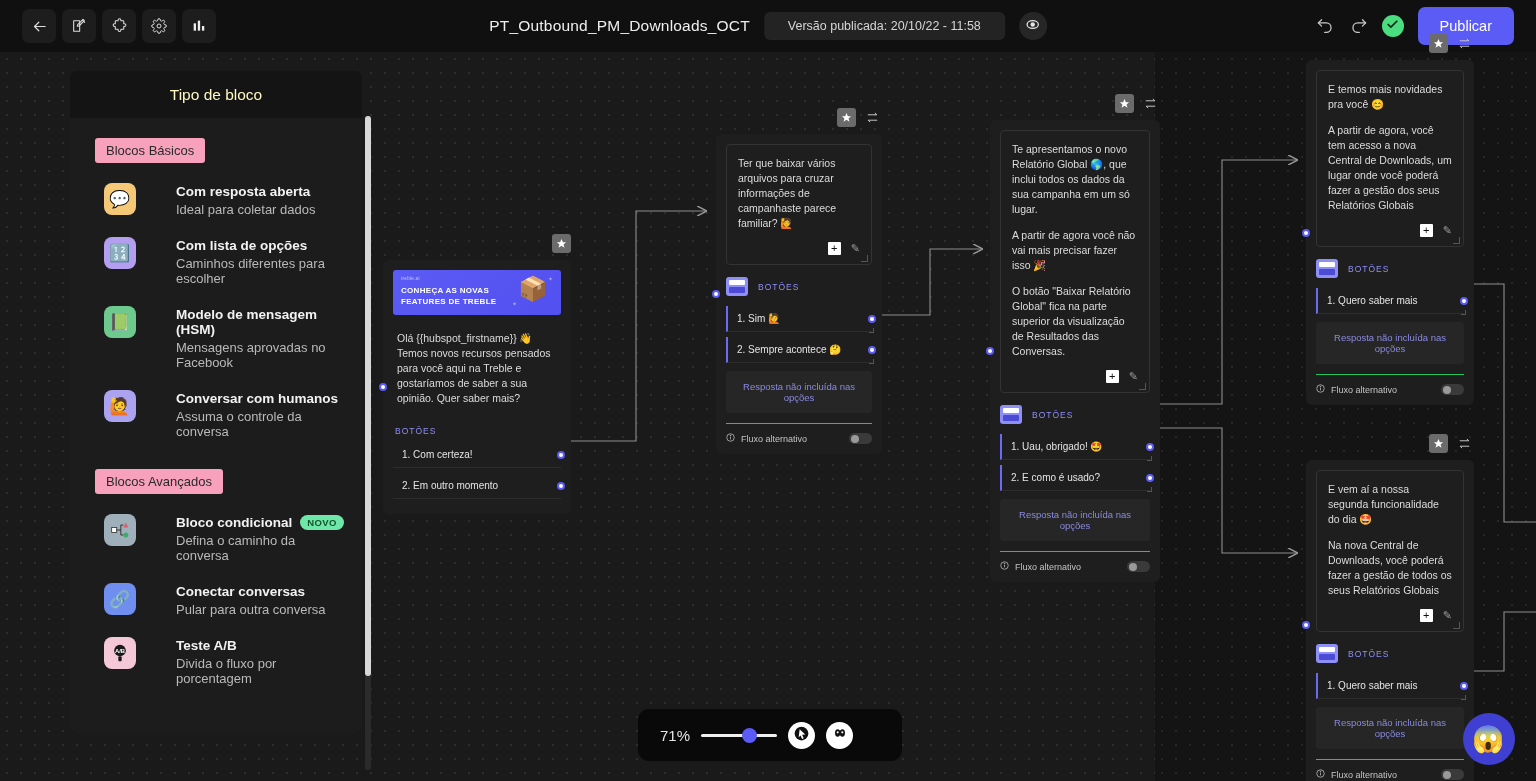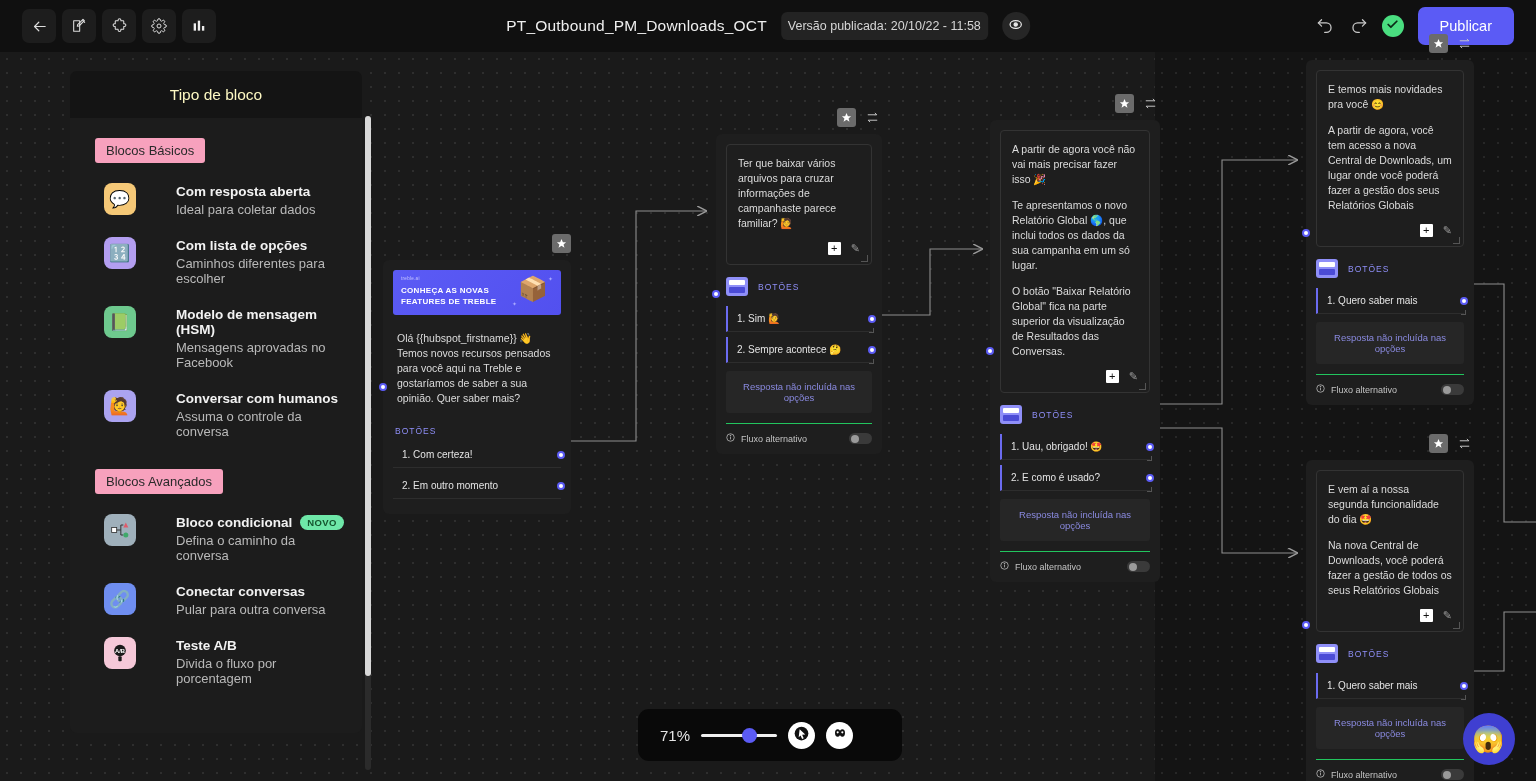--- a/index.html
+++ b/index.html
@@ -27,21 +27,21 @@
   .tb-btn svg { display:block; }
   .tb-center {
     position: absolute; left: 50%; top: 0; height: 52px;
     transform: translateX(-50%);
     display: flex; align-items: center; gap: 14px;
     white-space: nowrap;
   }
   .flow-title { color: #efefef; font-size: 15.5px; letter-spacing: .2px; }
   .version-pill {
     background: #232323; color: #d6d6d6;
-    font-size: 12.5px; padding: 7px 7px; border-radius: 6px;
+    font-size: 12.5px; padding: 7px 24px; border-radius: 6px;
   }
   .eye-btn {
     width: 28px; height: 28px; border-radius: 50%;
     background: #262626; display: flex; align-items: center; justify-content: center;
     cursor: pointer;
   }
   .tb-right {
     position: absolute; right: 22px; top: 0; height: 52px;
     display: flex; align-items: center; gap: 14px;
   }
@@ -599,22 +599,22 @@
       <div class="nt-btn nt-sync">
         <svg width="13" height="13" viewBox="0 0 24 24" fill="none" stroke="#c9c9c9" stroke-width="1.8" stroke-linecap="round">
             <polyline points="4 7 20 7 17 4"></polyline>
             <polyline points="20 17 4 17 7 20"></polyline>
           </svg>
       </div>
     </div>
     <div class="node-in-dot"></div>
 
     <div class="node-msg">
+      <p>Te apresentamos o novo Relatório Global 🌎, que inclui todos os dados da sua campanha em um só lugar.</p>
       <p>A partir de agora você não vai mais precisar fazer isso 🎉</p>
-      <p>Te apresentamos o novo Relatório Global 🌎, que inclui todos os dados da sua campanha em um só lugar.</p>
       <p>O botão "Baixar Relatório Global" fica na parte superior da visualização de Resultados das Conversas.</p>
       <div class="msg-actions">
         <span class="msg-plus">+</span>
         <span class="msg-pencil">✎</span>
       </div>
       <span class="resize-grip"></span>
     </div>
 
     <div class="btn-section-head">
       <div class="btn-sec-ico"></div>

